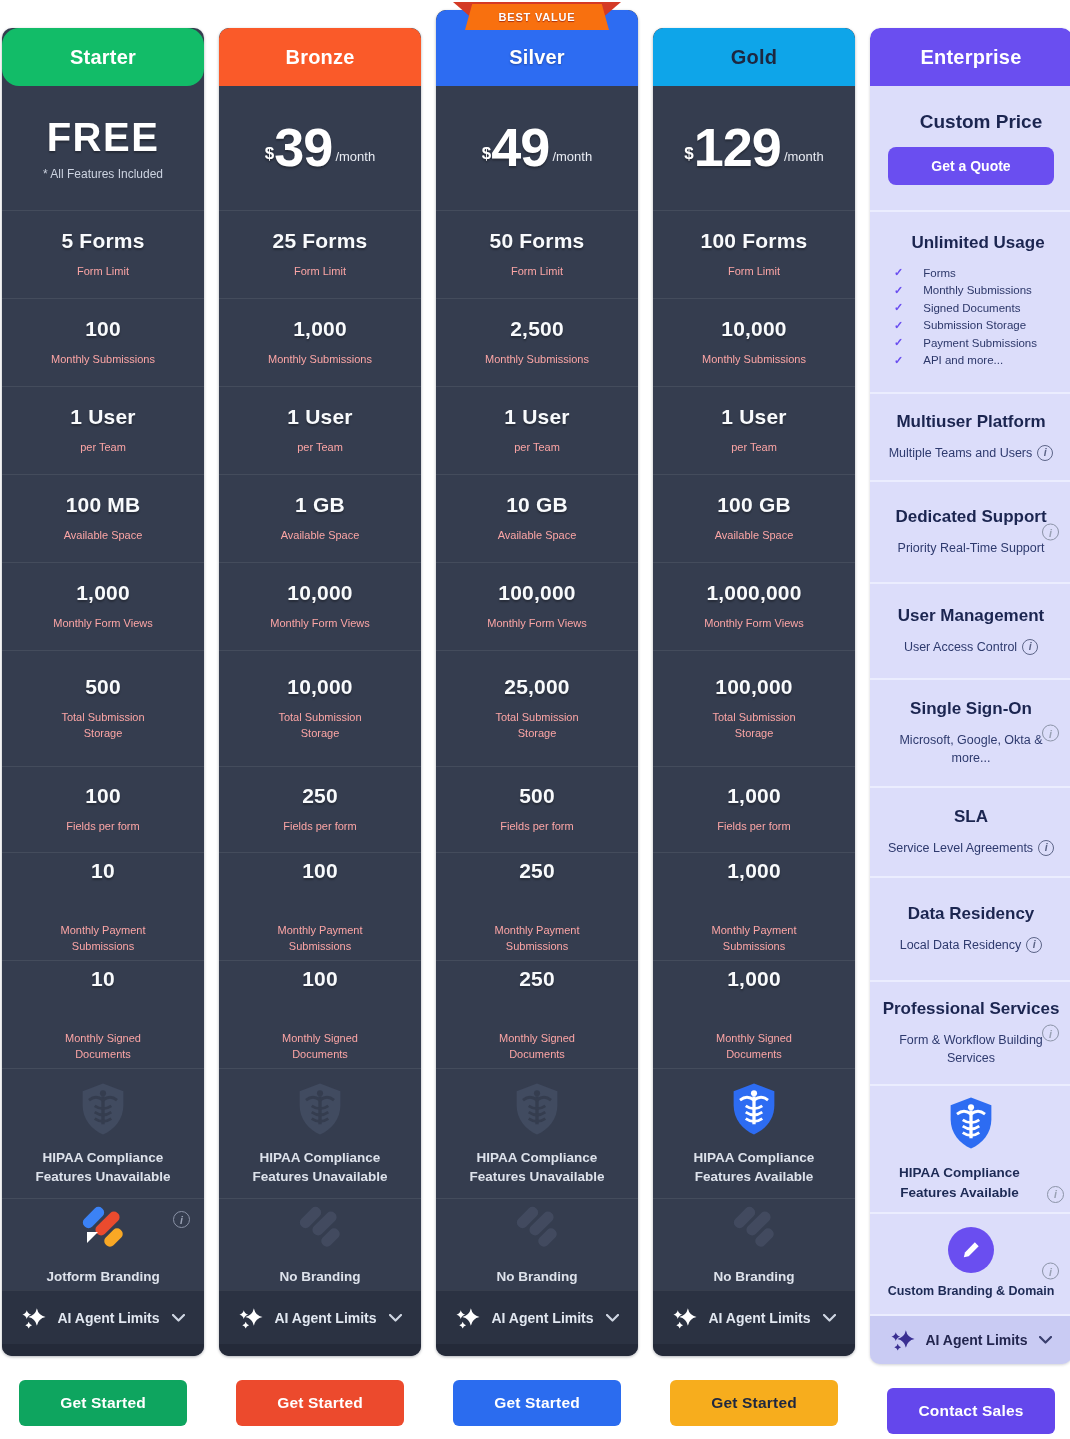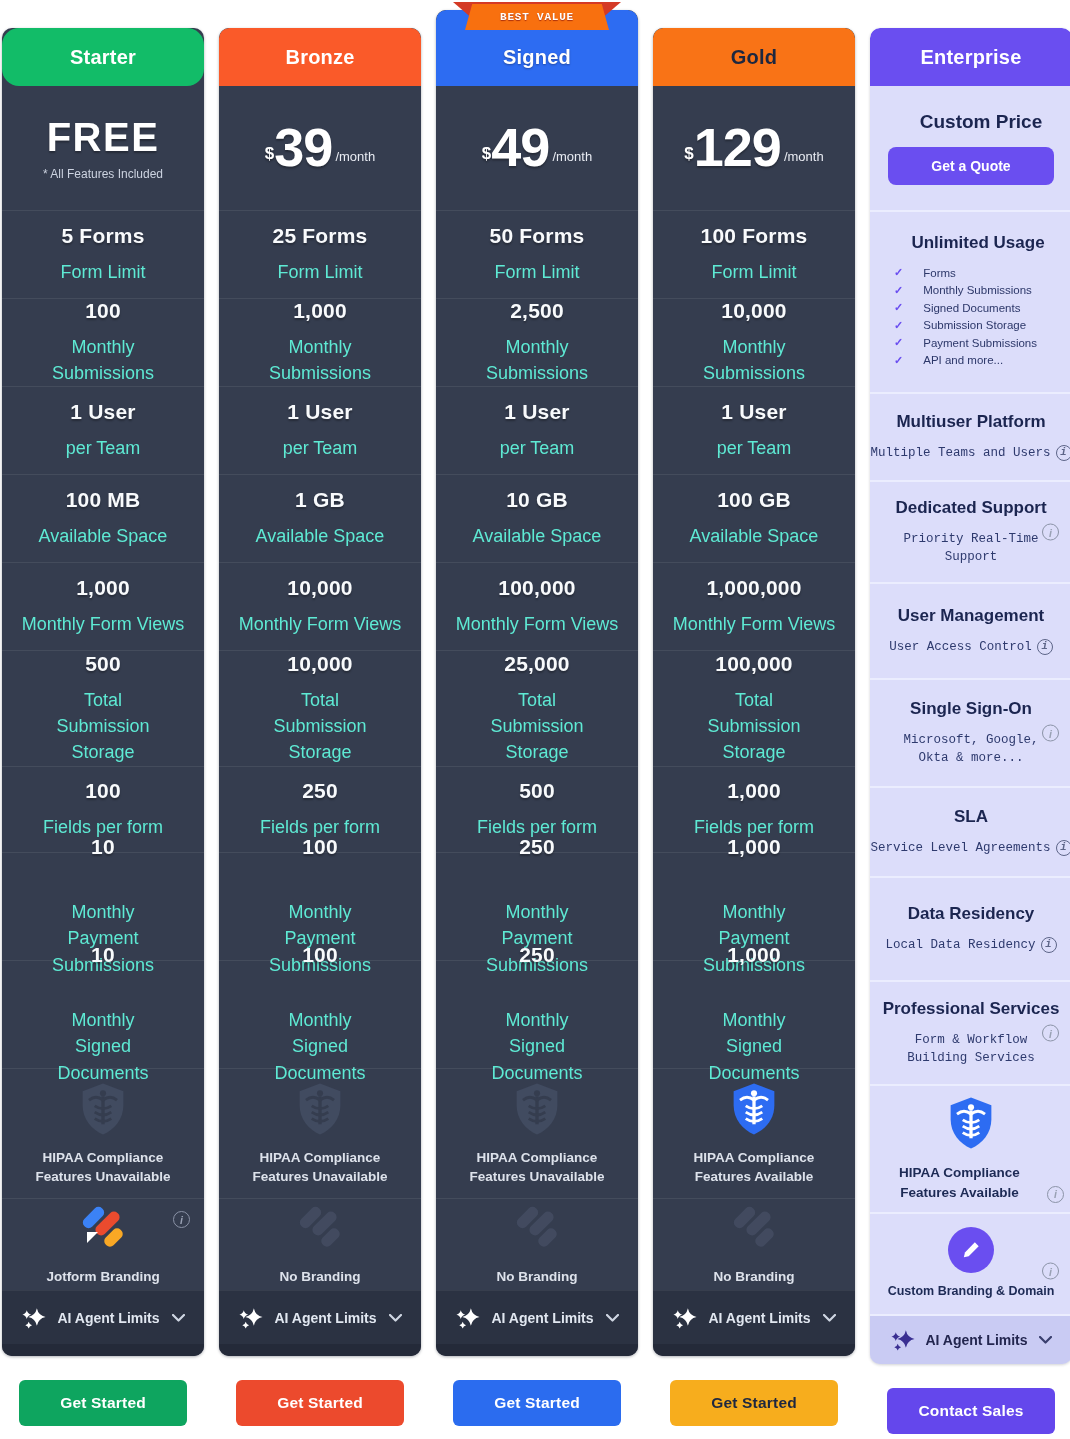--- a/index.html
+++ b/index.html
@@ -23,21 +23,21 @@
   .col-silver .card { margin-top:10px; }
   .hd {
     height:58px; flex:0 0 auto; display:flex; align-items:center; justify-content:center;
     font-size:20px; font-weight:800; color:#fff; letter-spacing:.2px;
     border-radius:10px 10px 0 0;
   }
   .hd-starter { background:#12bc68;border-radius:17px; }
   .hd-bronze  { background:#fa5a29; }
   .hd-silver  { background:#2d6cf2; height:76px; padding-top:18px;
                 text-shadow:0 1px 2px rgba(20,30,70,.45); }
-  .hd-gold    { background:#f97316; color:#1d2740; }
+  .hd-gold    { background:#0ea5e9; color:#1d2740; }
   .hd-ent     { background:#6a4ef0; }
 
   .price-row {
     height:124px; display:flex; flex-direction:column; align-items:center; justify-content:center;
     color:#fff;
   }
   .free { font-size:40px; font-weight:800; letter-spacing:1.5px;
           text-shadow:0 2px 2px rgba(0,0,0,.3); }
   .price-note { font-size:12px; color:#ccd3e0; margin-top:7px; }
   .price { display:flex; align-items:flex-end; text-shadow:0 2px 2px rgba(0,0,0,.3); }
@@ -47,21 +47,21 @@
          text-shadow:none; }
 
   .row {
     border-top:1px solid rgba(255,255,255,.08);
     display:flex; flex-direction:column; align-items:center; justify-content:center;
     gap:11px; flex:0 0 auto; text-align:center;
   }
   .h88 { height:88px; } .h116 { height:116px; } .h86 { height:86px; } .h108 { height:108px;gap:40px; }
   .val { font-size:21px; font-weight:800; color:#f8fafc; letter-spacing:.2px;
          text-shadow:0 2px 2px rgba(0,0,0,.3); }
-  .lbl { font-size:18px; color:#5eead4; line-height:1.45; max-width:168px;text-align:center; }
+  .lbl { font-size:11px; color:#fca5a5; line-height:1.45; max-width:168px;text-align:center; }
 
   .hipaa-row { height:130px; gap:12px; }
   .hipaa-txt { font-size:13.5px; font-weight:700; color:#dde2eb; line-height:1.4; max-width:170px; }
   .shield { width:52px; height:56px; }
 
   .brand-row { height:92px; gap:22px; position:relative; }
   .brand-txt { font-size:13.5px; font-weight:700; color:#dde2eb; }
   .cell-info { position:absolute; top:12px; right:14px; }
 
   
@@ -104,21 +104,21 @@
     align-items:center; justify-content:center; text-align:center; flex:0 0 auto;
   }
   .e-price { height:124px; gap:14px; border-top:none; }
   .e-price-label { font-size:19px; font-weight:800; color:#1b2550;margin-left:20px; }
   .quote-btn {
     width:166px; height:38px; border:none; border-radius:8px; background:#6a4ef0;
     color:#fff; font-family:inherit; font-size:14px; font-weight:800; cursor:pointer;
   }
   .e-title { font-size:17px; font-weight:700; color:#1b2550; margin:0; line-height:1.2; }
   .e-sub { font-size:12.5px; color:#2e3a6e; margin:11px 0 0; line-height:1.45;
-           display:flex; align-items:center; gap:5px; justify-content:space-between;font-family:Liberation Mono, monospace; }
+           display:flex; align-items:center; gap:5px; justify-content:space-between; }
   .e-sub .info, .e-cap .info { width:16px; height:16px; border-color:#5d6588; color:#5d6588; }
   .pos-rel { position:relative; }
   .side-info { max-width:148px; }
   .side-abs { position:absolute; right:13px; top:50%; transform:translateY(-50%); }
   .e-usage { height:182px; align-items:flex-start; padding-left:24px; text-align:left; }
   .e-usage .e-title { align-self:center; margin-bottom:9px; margin-right:10px; }
   .e-list { list-style:none; margin:0; padding:0; }
   .e-list li { display:flex; align-items:center; gap:20px; font-size:11.5px; color:#2c3769;
                margin:4.5px 0; font-weight:500; }
   .check { color:#6a4ef0; font-size:11px; font-weight:700; }
@@ -138,21 +138,21 @@
     cursor:pointer; border-top:2px solid #ebedfe;
   }
 
   
   .badge { position:absolute; top:2px; left:50%; transform:translateX(-50%);
            width:168px; height:28px; z-index:3; }
   .badge-red { position:absolute; left:0; right:0; top:0; height:23px; background:#d43a25;
                clip-path:polygon(0 0,100% 0,84% 100%,16% 100%); }
   .badge-orange { position:absolute; left:12px; right:12px; top:2px; height:26px; background:#f8700f;
                   clip-path:polygon(5% 0,95% 0,100% 100%,0 100%);
-                  display:flex; align-items:center; justify-content:center;font-family:Liberation Mono, monospace; }
+                  display:flex; align-items:center; justify-content:center; }
   .badge-txt { font-size:11px; font-weight:800; color:#fff; letter-spacing:.8px;
                text-shadow:0 1px 1px rgba(150,30,10,.8); }
 
   
   .cta {
     margin:24px 17px 7px; height:46px; flex:0 0 auto;
     border:none; border-radius:6px; font-family:inherit; font-size:15.5px; font-weight:800;
     color:#fff; cursor:pointer; letter-spacing:.2px;
   }
   .cta-starter { background:#0ea55f; }
@@ -337,21 +337,21 @@
   </div>
 
   <div class="col col-silver">
     <div class="badge">
       <span class="badge-red"></span>
       <span class="badge-orange">
           <span class="badge-txt">BEST VALUE</span>
         </span>
     </div>
     <div class="card">
-      <div class="hd hd-silver">Signed</div>
+      <div class="hd hd-silver">Silver</div>
       <div class="price-row">
         <div class="price">
           <span class="cur">$</span>
             <span class="amt">49</span>
             <span class="per">/month</span>
         </div>
       </div>
       <div class="row h88">
         <div class="val">50 Forms</div>
         <div class="lbl">Form Limit</div>

